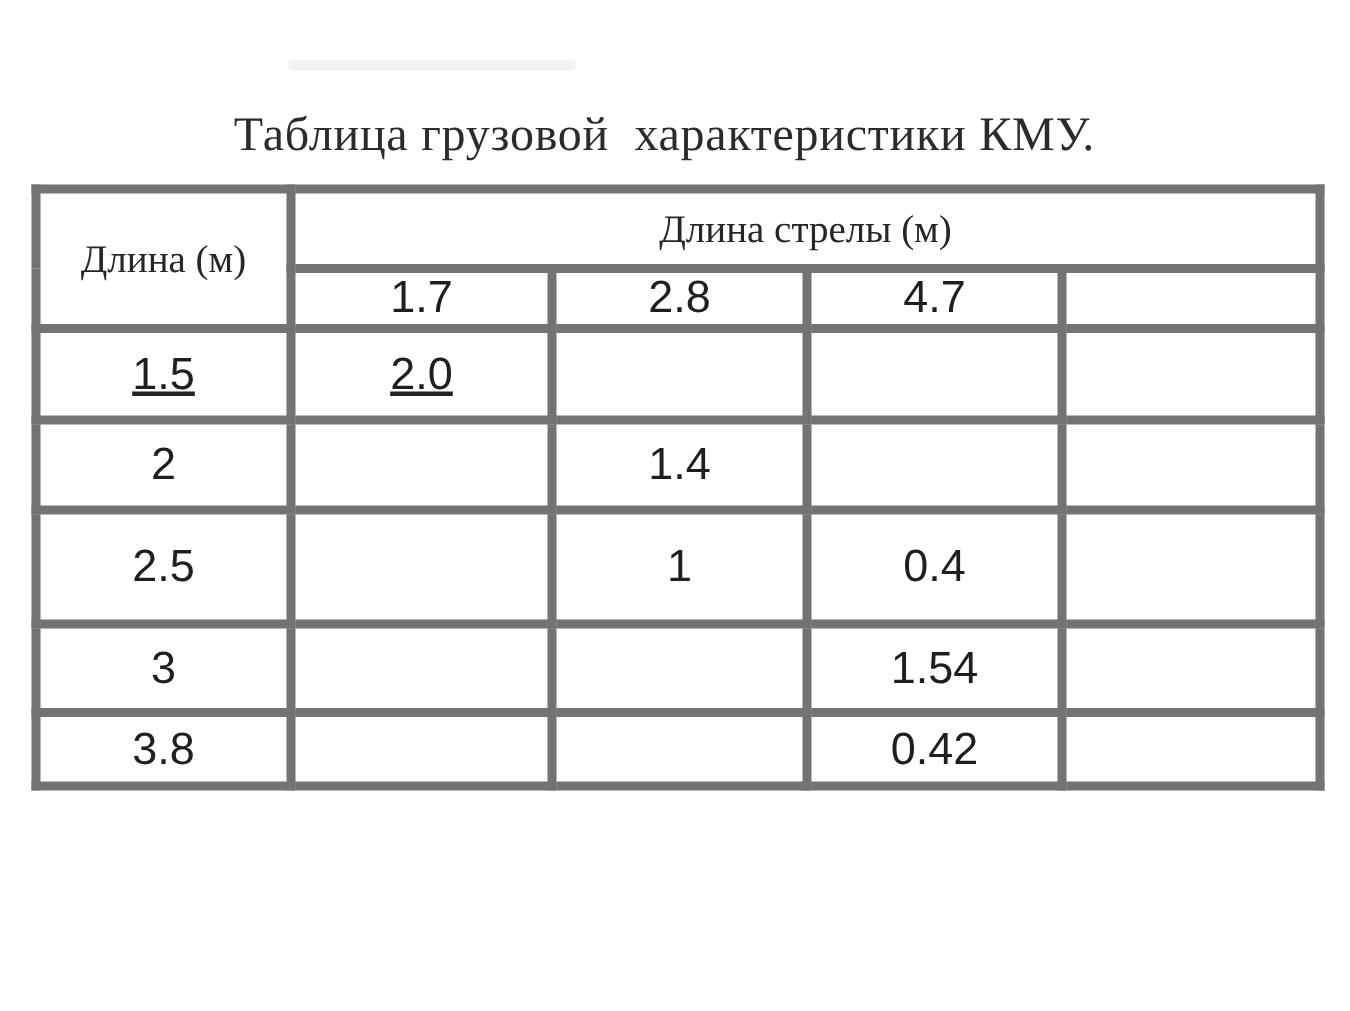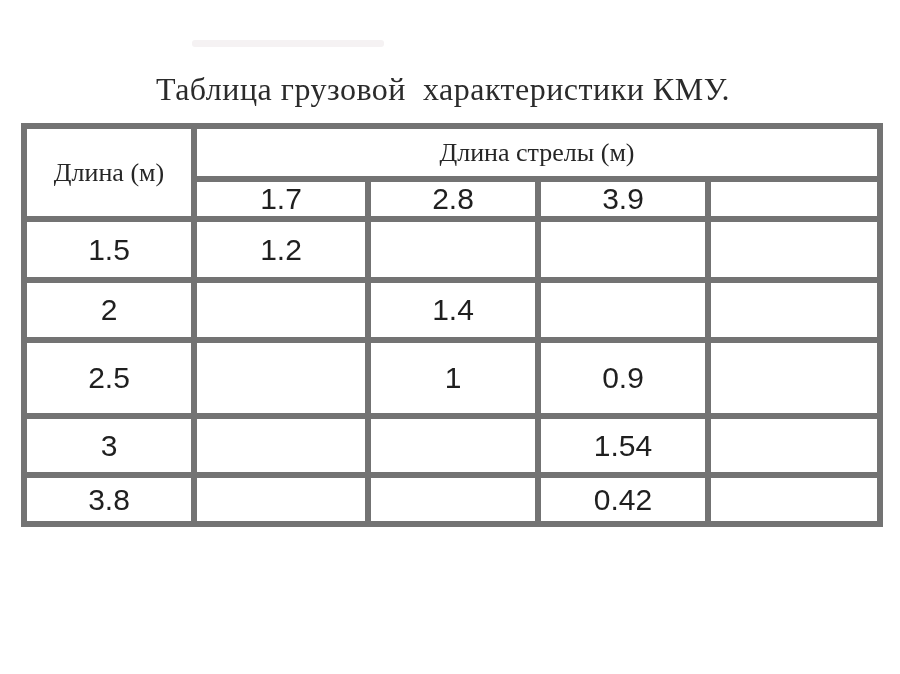--- a/index.html
+++ b/index.html
@@ -61,21 +61,21 @@
     font-size: 26px;
     color: #262626;
   }
   td.num {
     font-family: "Liberation Sans", sans-serif;
     font-size: 30px;
     color: #1f1f1f;
   }
   tr.r0 { height: 53px; }
   tr.r1 { height: 40px; }
-  tr.r2 { height: 61px; }
+  tr.r2 { height: 61px; text-decoration: underline; }
   tr.r3 { height: 60px; }
   tr.r4 { height: 76px; }
   tr.r5 { height: 59px; }
   tr.r6 { height: 49px; }
 </style>
 </head>
 <body>
 
 <div class="scan-artifact"></div>
 
@@ -90,42 +90,42 @@
     <col style="width:172px">
   </colgroup>
   <tbody>
     <tr class="r0">
       <td class="hdr" rowspan="2">Длина (м)</td>
       <td class="hdr" colspan="4">Длина стрелы (м)</td>
     </tr>
     <tr class="r1">
       <td class="num">1.7</td>
       <td class="num">2.8</td>
-      <td class="num">3.9</td>
+      <td class="num">4.7</td>
       <td class="num"></td>
     </tr>
     <tr class="r2">
       <td class="num">1.5</td>
-      <td class="num">1.2</td>
+      <td class="num">2.0</td>
       <td class="num"></td>
       <td class="num"></td>
       <td class="num"></td>
     </tr>
     <tr class="r3">
       <td class="num">2</td>
       <td class="num"></td>
       <td class="num">1.4</td>
       <td class="num"></td>
       <td class="num"></td>
     </tr>
     <tr class="r4">
       <td class="num">2.5</td>
       <td class="num"></td>
       <td class="num">1</td>
-      <td class="num">0.9</td>
+      <td class="num">0.4</td>
       <td class="num"></td>
     </tr>
     <tr class="r5">
       <td class="num">3</td>
       <td class="num"></td>
       <td class="num"></td>
       <td class="num">1.54</td>
       <td class="num"></td>
     </tr>
     <tr class="r6">

